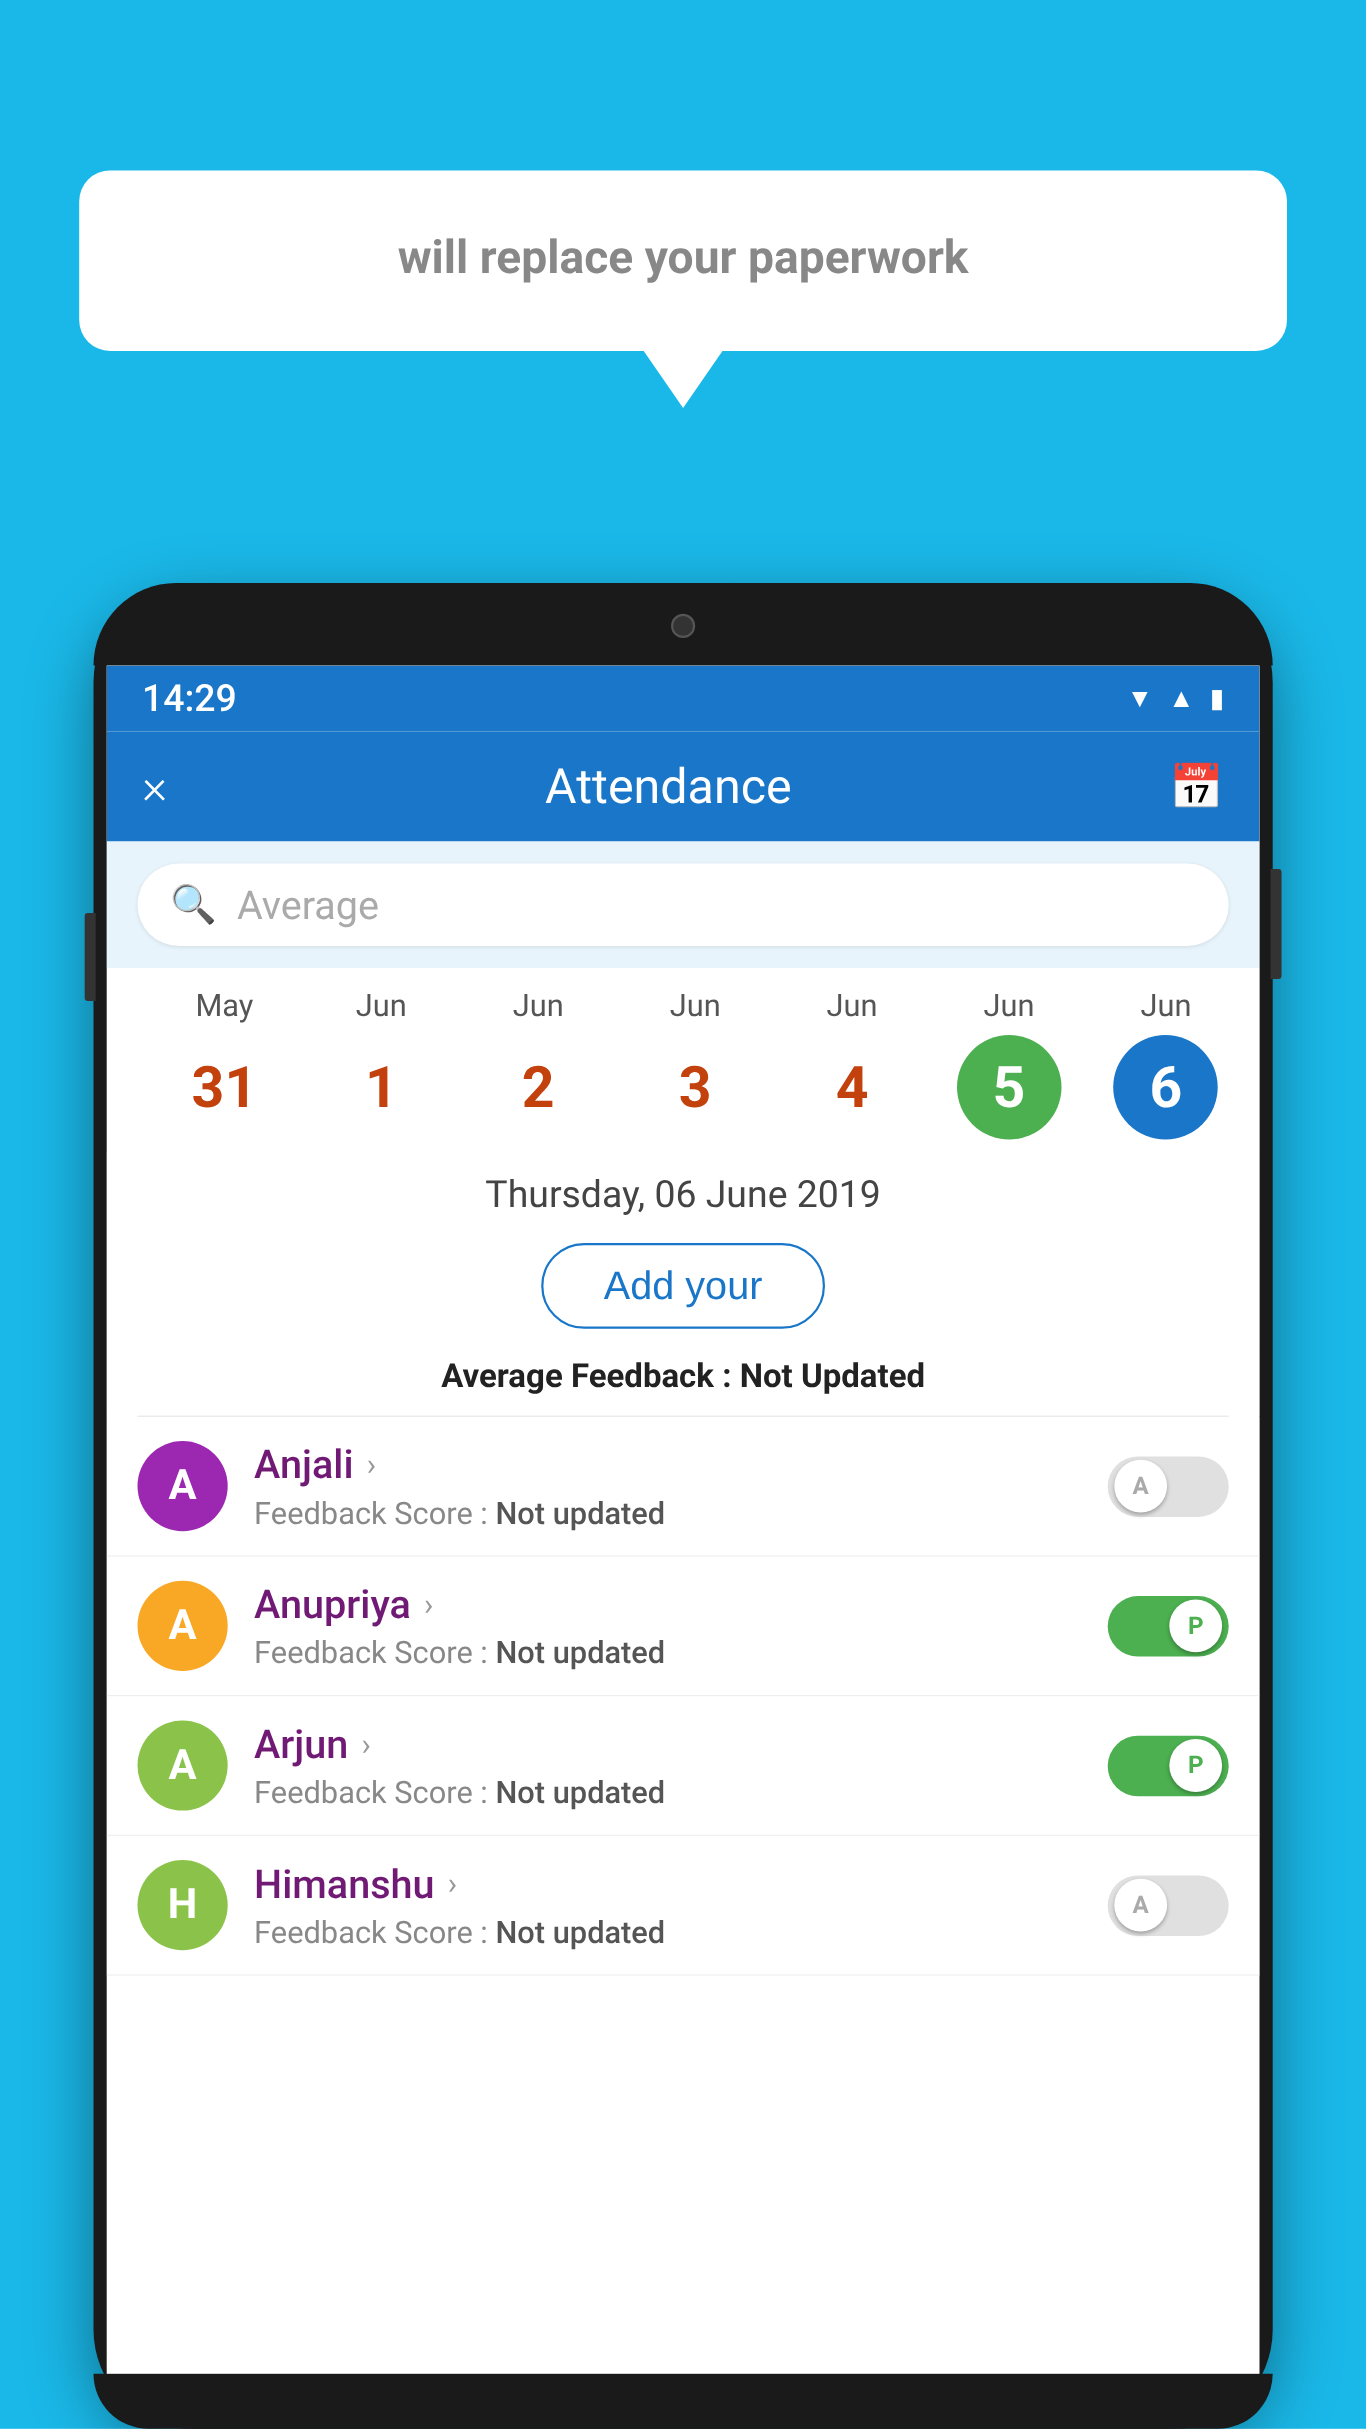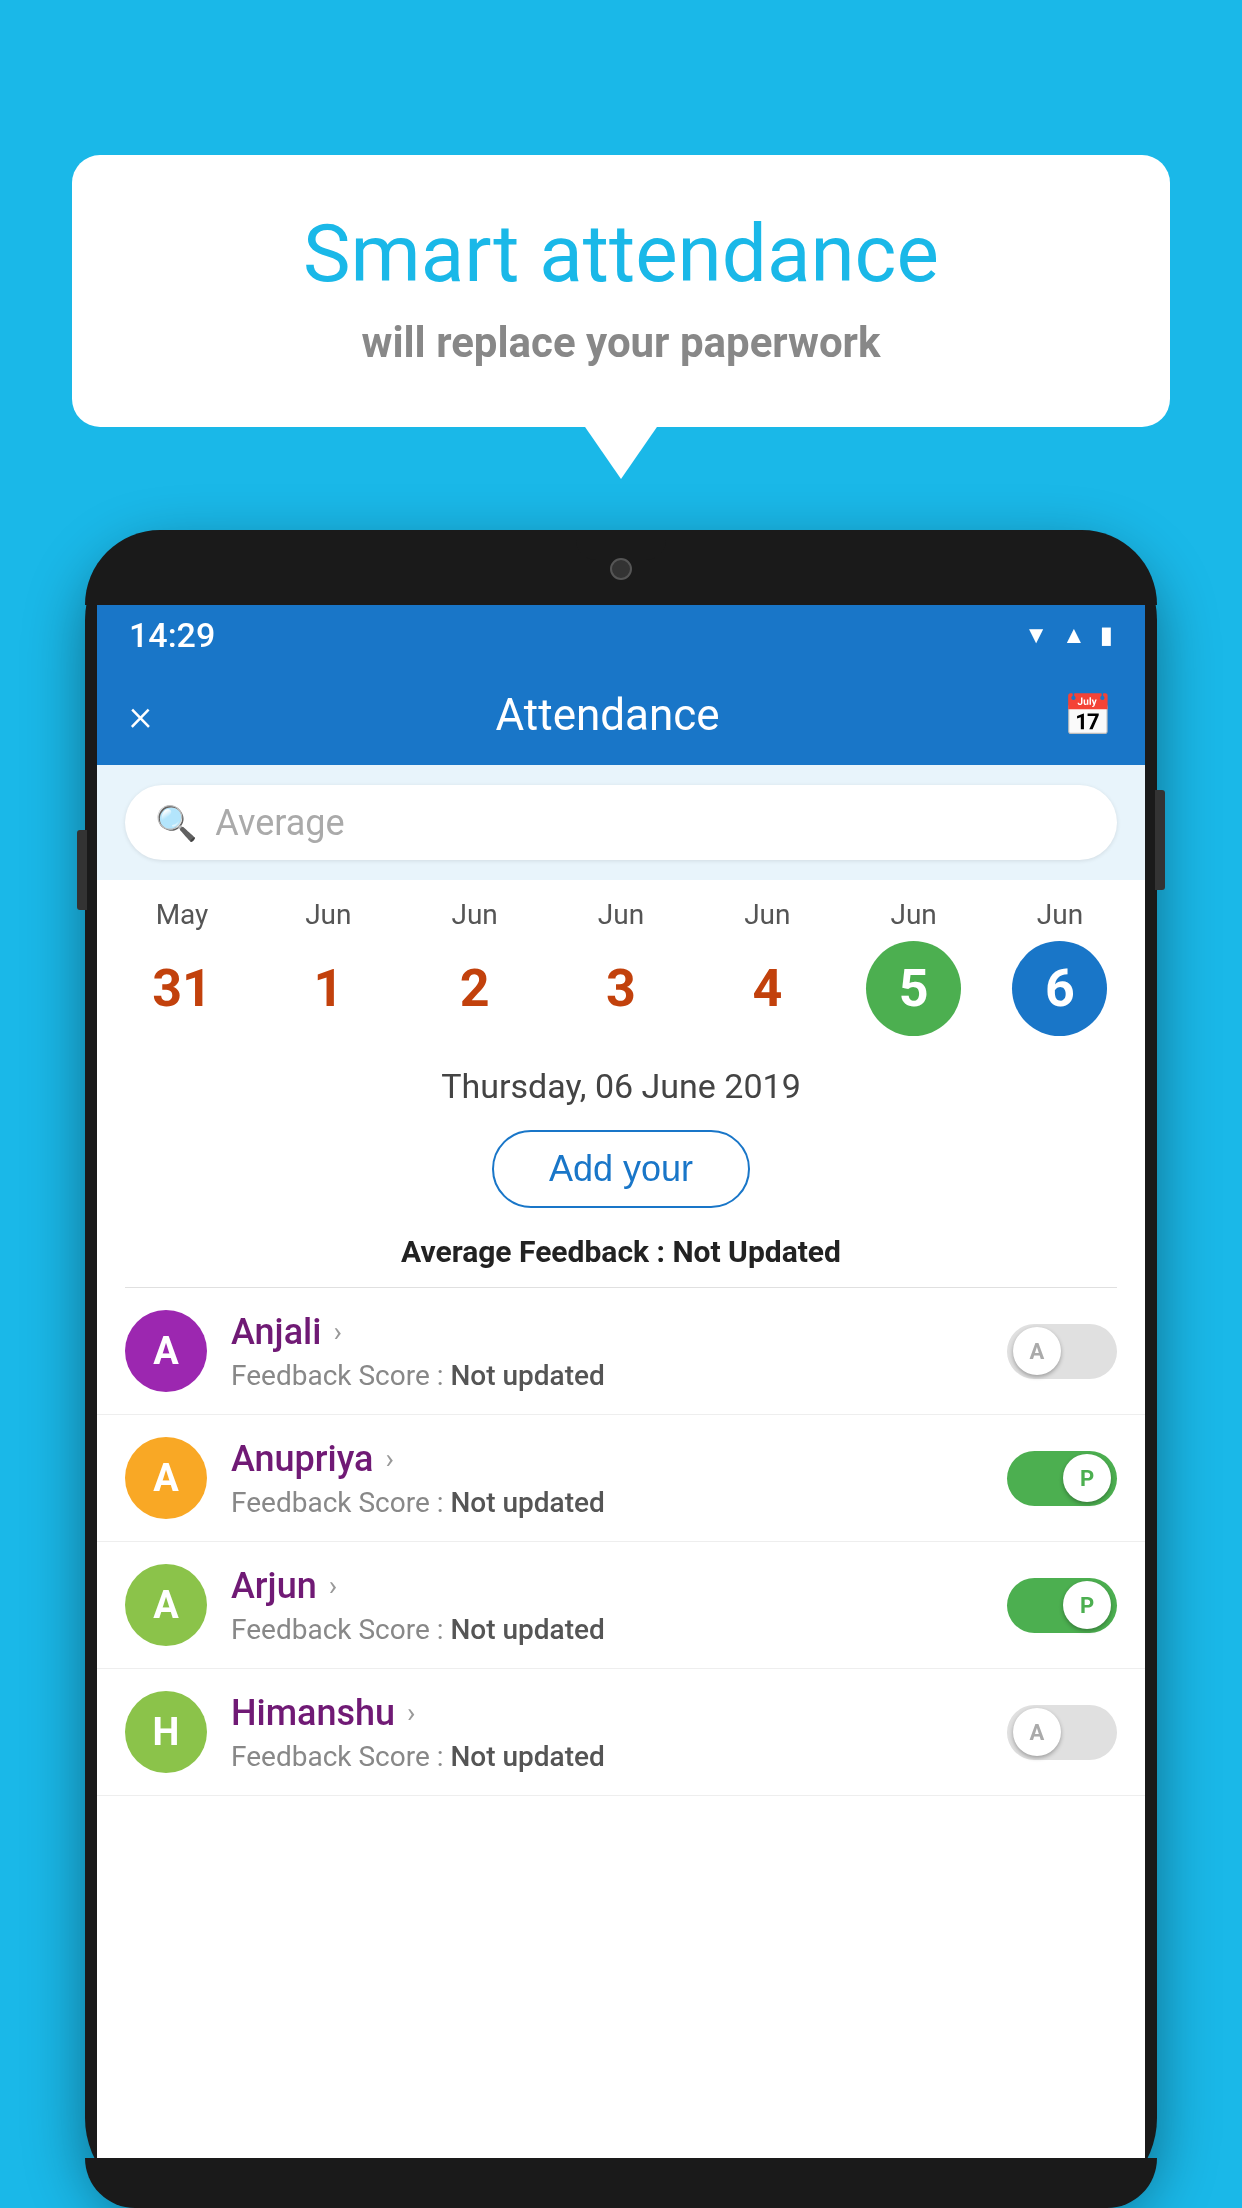--- a/index.html
+++ b/index.html
@@ -183,20 +183,21 @@
       font-weight: 400;
     }
 
     
     .calendar-strip {
       padding: 18px 20px 12px;
       display: flex;
       align-items: center;
       justify-content: space-between;
       background: white;
+      margin-left: 22px;
     }
     .cal-day {
       display: flex;
       flex-direction: column;
       align-items: center;
       width: 130px;
     }
     .cal-month {
       font-size: 28px;
       color: #555;
@@ -384,21 +385,20 @@
       width: 10px;
       height: 100px;
       background: #333;
       border-radius: 0 3px 3px 0;
     }
   </style>
 </head>
 <body>
 
 <div class="speech-bubble">
-  <div class="speech-bubble-title">Smart attendance</div>
   <div class="speech-bubble-subtitle">will replace your paperwork</div>
 </div>
 
 <div class="phone-frame">
   <div class="phone-side-btn-vol"></div>
   <div class="phone-side-btn-pwr"></div>
 
   <div class="phone-top">
     <div class="phone-notch"></div>
     <div class="phone-camera"></div>

